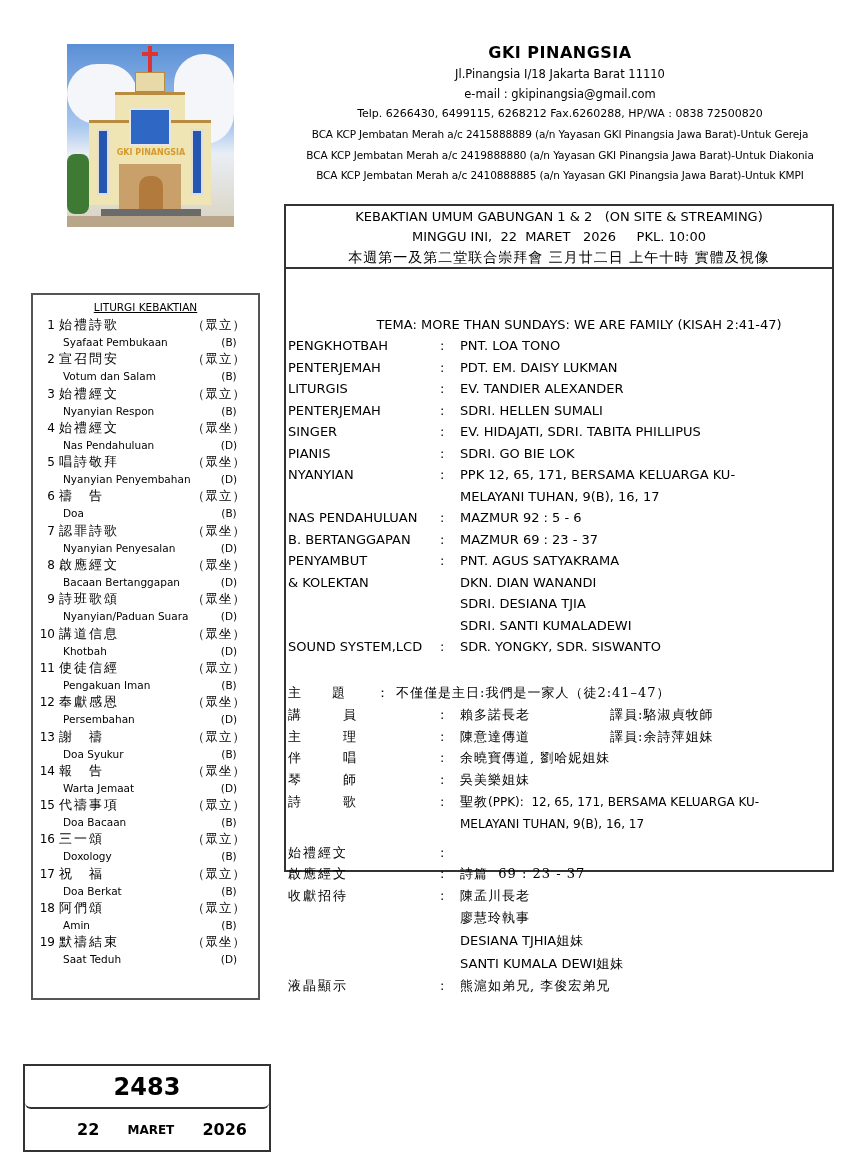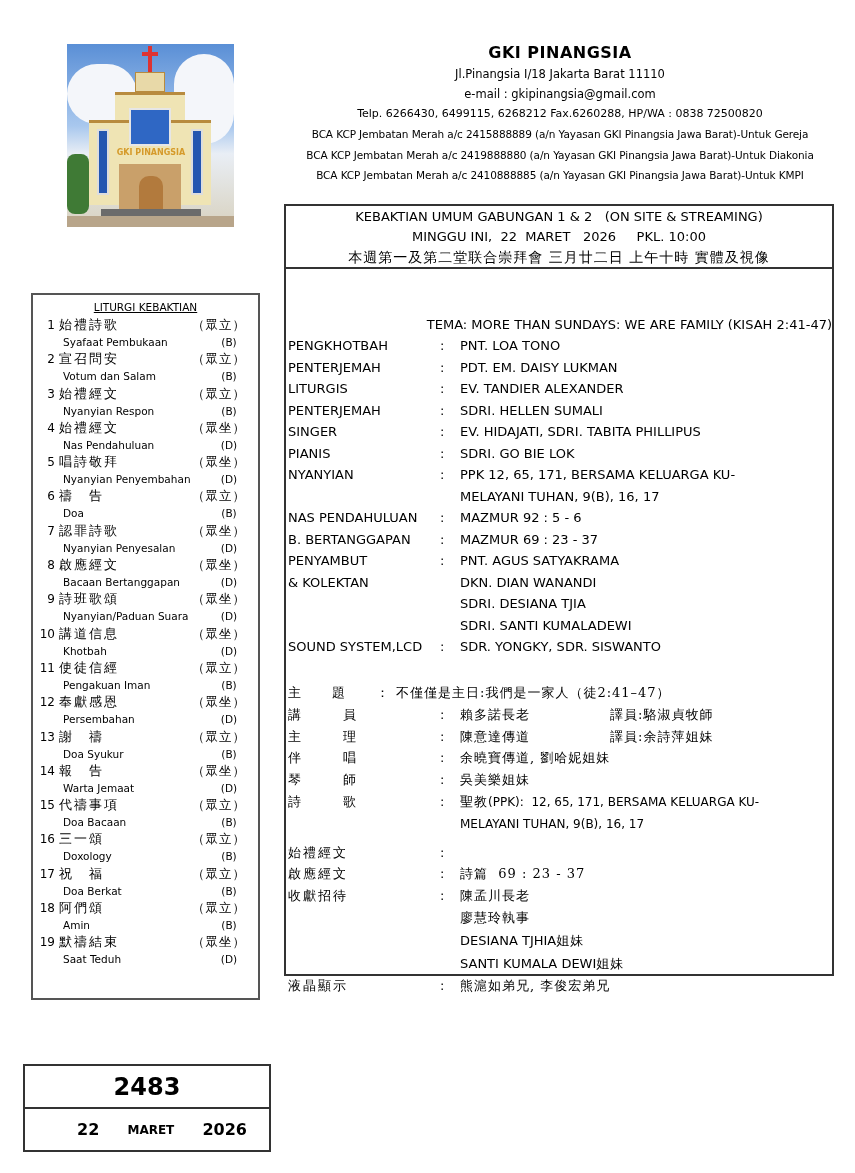--- a/index.html
+++ b/index.html
@@ -46,33 +46,33 @@
   .lit-row1 { display: flex; justify-content: space-between; align-items: baseline; height: 18px; line-height: 18px; }
   .lit-num { display:inline-block; width: 20px; text-align: right; font-size: 12px; padding-right: 4px; }
   .lit-zh { font-family: "DejaVu Serif", serif; font-size: 13px; letter-spacing: 2px; flex: 1; }
   .lit-posture { font-family: "DejaVu Serif", serif; font-size: 12.5px; letter-spacing: 1px; width: 60px; text-align: left; }
   .lit-row2 { display: flex; justify-content: space-between; height: 16px; line-height: 16px; }
   .lit-id { font-size: 10.5px; padding-left: 24px; }
   .lit-code { font-size: 10.5px; width: 46px; text-align: center; }
 
   
   .issue { position: absolute; left: 23px; top: 1064px; width: 248px; height: 88px; border: 2px solid #333; }
-  .issue .num { height: 43px; border-bottom: 2px solid #333; text-align: center; font-size: 24px; font-weight: bold; line-height: 43px; }
+  .issue .num { height: 43px; border-bottom: 2px solid #333; text-align: center; font-size: 24px; font-weight: bold; line-height: 43px; border-radius: 6px; }
   .issue .date { display: flex; justify-content: space-between; align-items: center; height: 41px; padding: 0 22px 0 28px; font-weight: bold; }
   .issue .d { font-size: 16px; margin-left: 24px; }
   .issue .m { font-size: 12px; }
   .issue .y { font-size: 16px; }
 
   
-  .main { position: absolute; left: 284px; top: 204px; width: 550px; height: 772px; border: 2px solid #333; }
+  .main { position: absolute; left: 284px; top: 204px; width: 550px; height: 668px; border: 2px solid #333; }
   .main .svc { height: 63px; border-bottom: 2px solid #333; text-align: center; }
   .main .svc .l1 { font-size: 13px; line-height: 20px; padding-top: 1px; }
   .main .svc .l2 { font-size: 13px; line-height: 20px; }
   .main .svc .l3 { font-family: "DejaVu Serif", serif; font-size: 14px; line-height: 20px; letter-spacing: 1px; }
-  .theme { position: absolute; left: 0; top: 110px; width: 100%; text-align: right; font-size: 13px; padding-left: 40px; line-height: 18px; }
+  .theme { position: absolute; left: 0; top: 110px; width: 100%; text-align: center; font-size: 13px; padding-left: 40px; line-height: 18px; }
   .roster { position: absolute; left: 2px; top: 129px; width: 540px; }
   .r-row { display: flex; font-size: 13px; line-height: 21.5px; }
   .r-label { width: 152px; white-space: nowrap; }
   .r-colon { width: 20px; }
   .r-value { flex: 1; }
 
   .zh { position: absolute; left: 2px; top: 476px; width: 540px; }
   .z-row { display: flex; font-size: 13px; line-height: 21.8px; }
   .z-label { width: 152px; font-family: "DejaVu Serif", serif; letter-spacing: 2px; white-space: nowrap; }
   .z-label.spread { letter-spacing: 0; display:flex; }

